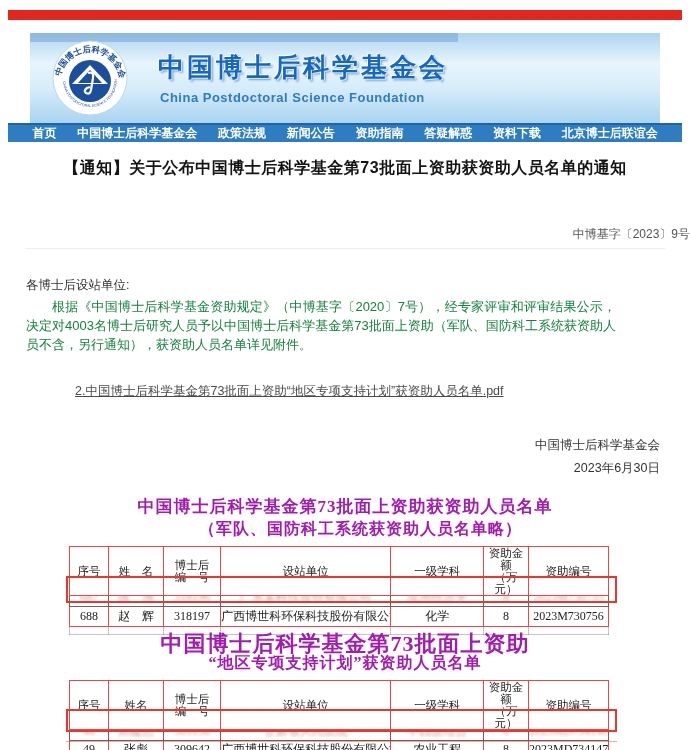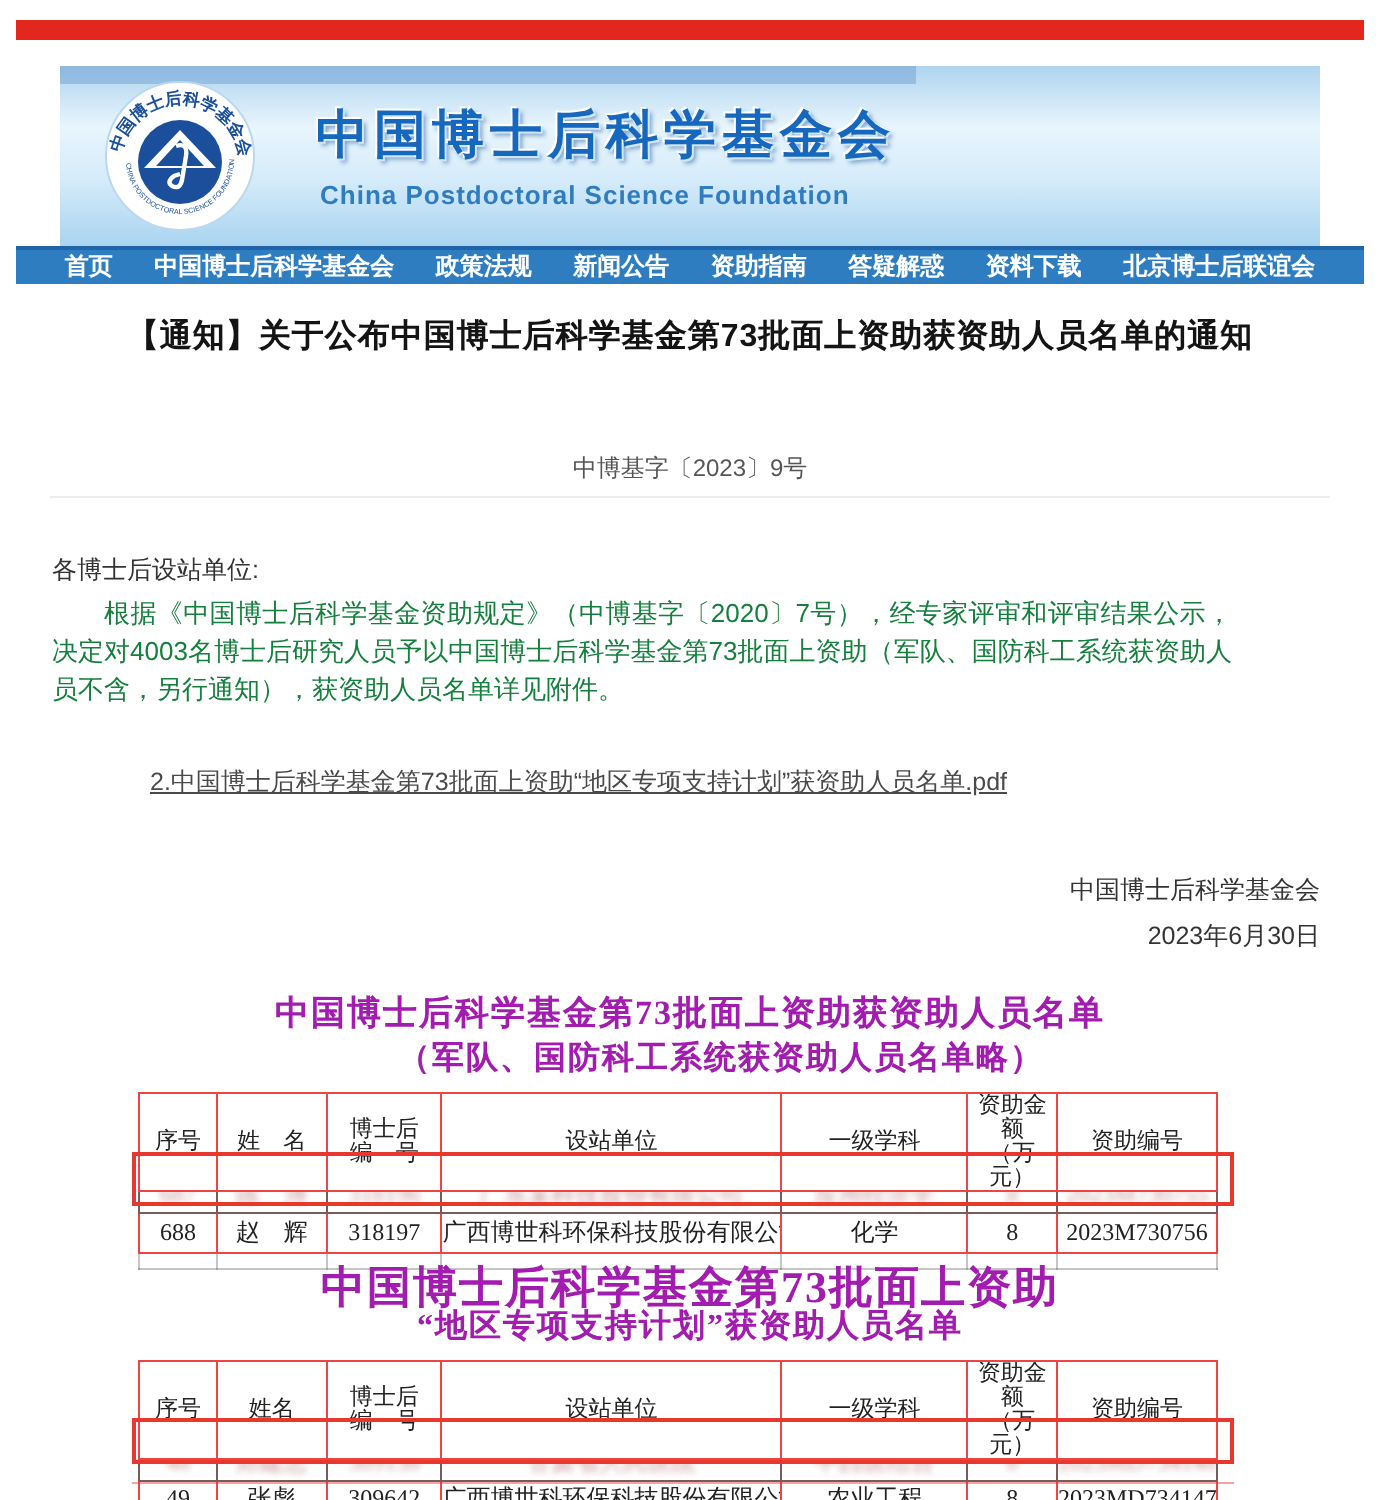--- a/index.html
+++ b/index.html
@@ -19,21 +19,21 @@
   .banner-sub { position:absolute; left:130px; top:57px; font-size:13px; font-weight:bold; color:#2f7cc0;
                 letter-spacing:.5px; white-space:nowrap; }
 
   .nav { position:absolute; left:8px; top:123px; width:674px; height:19px; background:#2e7dc1;
          border-top:2px solid #1f63a8; display:flex; align-items:center; justify-content:space-around;
          padding:0 14px; }
   .nav-item { color:#fff; font-weight:bold; font-size:12px; white-space:nowrap; cursor:pointer; }
 
   .article-title { position:absolute; left:0; top:158px; width:690px; text-align:center;
                    font-size:16px; font-weight:bold; color:#141414; letter-spacing:.5px; }
-  .doc-number { position:absolute; left:0; top:226px; width:690px; text-align:center; font-size:12px; color:#555; }
+  .doc-number { position:absolute; left:0; top:226px; width:690px; text-align:right; font-size:12px; color:#555; }
   .divider { position:absolute; left:25px; top:248px; width:640px; border-top:1px solid #ededed; }
 
   .salutation { position:absolute; left:26px; top:277px; font-size:12.5px; color:#333; }
   .body-par { position:absolute; left:26px; top:297px; width:590px; font-size:13px; line-height:19px;
               color:#15803d; text-indent:2em; text-align:justify; }
 
   .attach-line1 { position:absolute; left:49px; top:362px; font-size:12.5px; color:#444; white-space:nowrap; }
   .attach-line2 { position:absolute; left:75px; top:383px; font-size:12.5px; color:#444; white-space:nowrap; }
   .attach-link { color:#4a4a4a; text-decoration:underline; cursor:pointer; }
 

